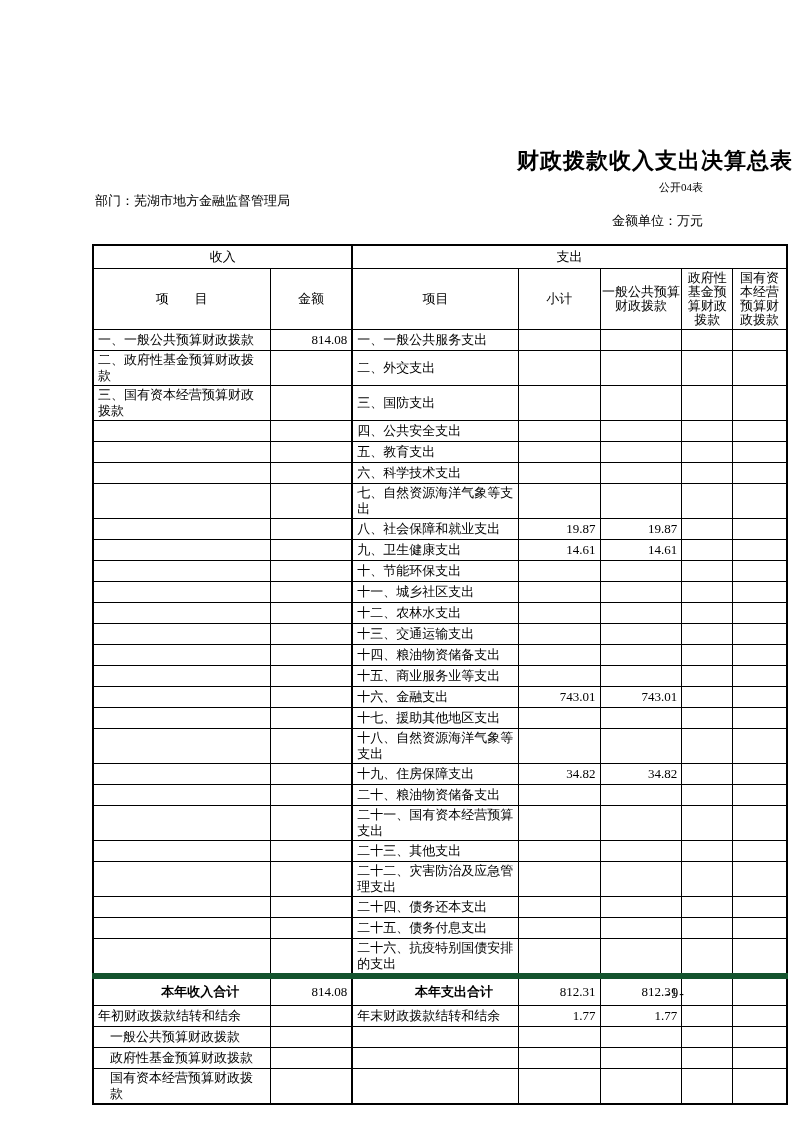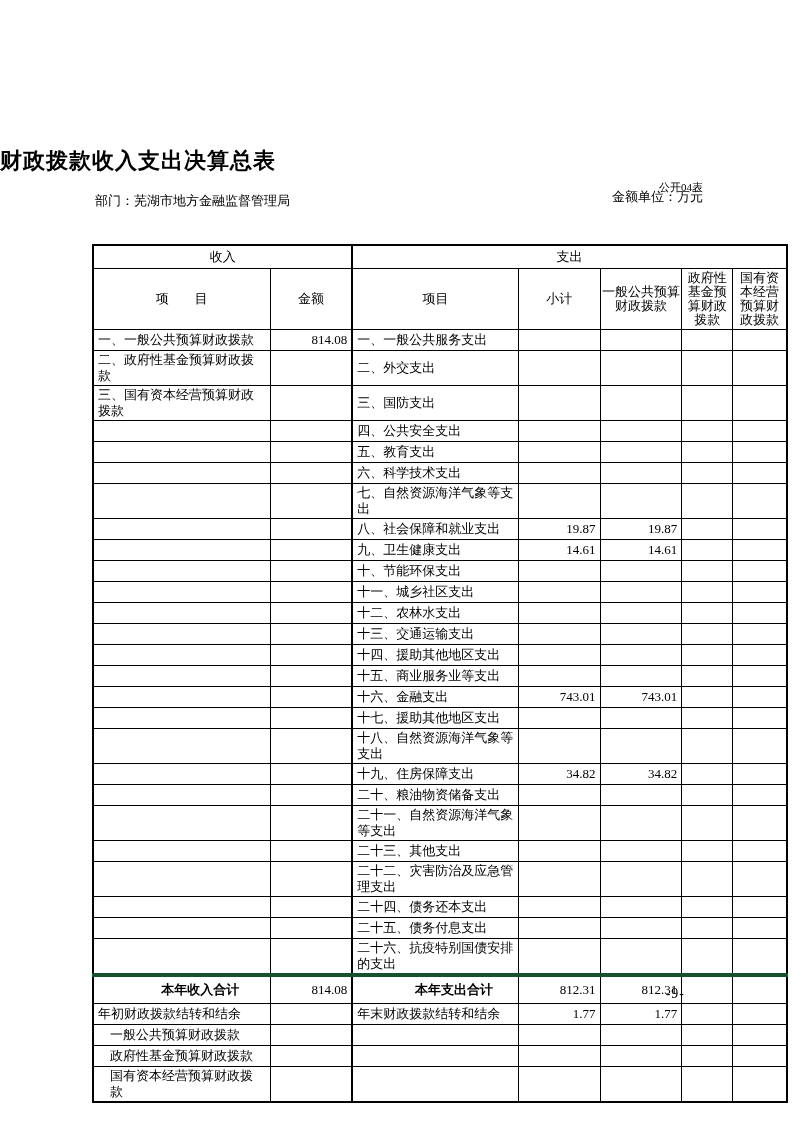--- a/index.html
+++ b/index.html
@@ -7,34 +7,34 @@
     position:relative;
     width:793px;height:1122px;
     margin:0 auto;
     background:#ffffff;
     font-family:"Liberation Serif","DejaVu Serif",serif;
     color:#000;
     overflow:hidden;
   }
   .title{
     position:absolute;top:146px;left:0;width:100%;
-    text-align:left;
+    text-align:right;
     font-family:"Liberation Sans","DejaVu Sans",sans-serif;
     font-size:22px;font-weight:bold;letter-spacing:1px;
   }
   .doc-code{
     position:absolute;top:180px;right:90px;
     font-size:11px;
   }
   .dept-line{
     position:absolute;top:192px;left:95px;
     font-size:13px;
   }
   .unit-line{
-    position:absolute;top:188px;right:90px;
+    position:absolute;top:212px;right:90px;
     font-size:13px;
   }
   table.fin{
     position:absolute;top:224px;left:92px;
     border-collapse:collapse;
     border:2px solid #000;
     table-layout:fixed;
     margin-top:20px;
   }
   table.fin th,table.fin td{
@@ -46,21 +46,21 @@
     vertical-align:middle;
     line-height:16px;
   }
   table.fin th{text-align:center;}
   tr.hdr1 th{height:20px;}
   tr.hdr2 th{height:54px;line-height:14px;padding:2px 1px;}
   table.fin td{height:18px;}
   td.item{text-align:left;}
   td.num{text-align:right;padding-right:6px;font-size:12.5px;}
   .sep{border-left:2px solid #000 !important;}
-  tr.total td{border-top:4px solid #14532d;height:24px;padding-left:41px;}
+  tr.total td{border-top:6px solid #14532d;height:24px;padding-left:41px;}
   tr.total td.item{font-weight:bold;text-align:center;}
   tr.sub td.item{padding-left:16px;}
   .page-num{
     position:absolute;top:986px;right:108px;
     font-size:14px;letter-spacing:1px;
   }
 </style>
 </head>
 <body>
 
@@ -211,21 +211,21 @@
           <td class="num"></td>
           <td class="item sep">十三、交通运输支出</td>
           <td class="num"></td>
           <td class="num"></td>
           <td class="num"></td>
           <td class="num"></td>
         </tr>
         <tr>
           <td class="item"></td>
           <td class="num"></td>
-          <td class="item sep">十四、援助其他地区支出</td>
+          <td class="item sep">十四、粮油物资储备支出</td>
           <td class="num"></td>
           <td class="num"></td>
           <td class="num"></td>
           <td class="num"></td>
         </tr>
         <tr>
           <td class="item"></td>
           <td class="num"></td>
           <td class="item sep">十五、商业服务业等支出</td>
           <td class="num"></td>
@@ -274,21 +274,21 @@
           <td class="num"></td>
           <td class="item sep">二十、粮油物资储备支出</td>
           <td class="num"></td>
           <td class="num"></td>
           <td class="num"></td>
           <td class="num"></td>
         </tr>
         <tr>
           <td class="item"></td>
           <td class="num"></td>
-          <td class="item sep">二十一、自然资源海洋气象等支出</td>
+          <td class="item sep">二十一、国有资本经营预算支出</td>
           <td class="num"></td>
           <td class="num"></td>
           <td class="num"></td>
           <td class="num"></td>
         </tr>
         <tr>
           <td class="item"></td>
           <td class="num"></td>
           <td class="item sep">二十三、其他支出</td>
           <td class="num"></td>

